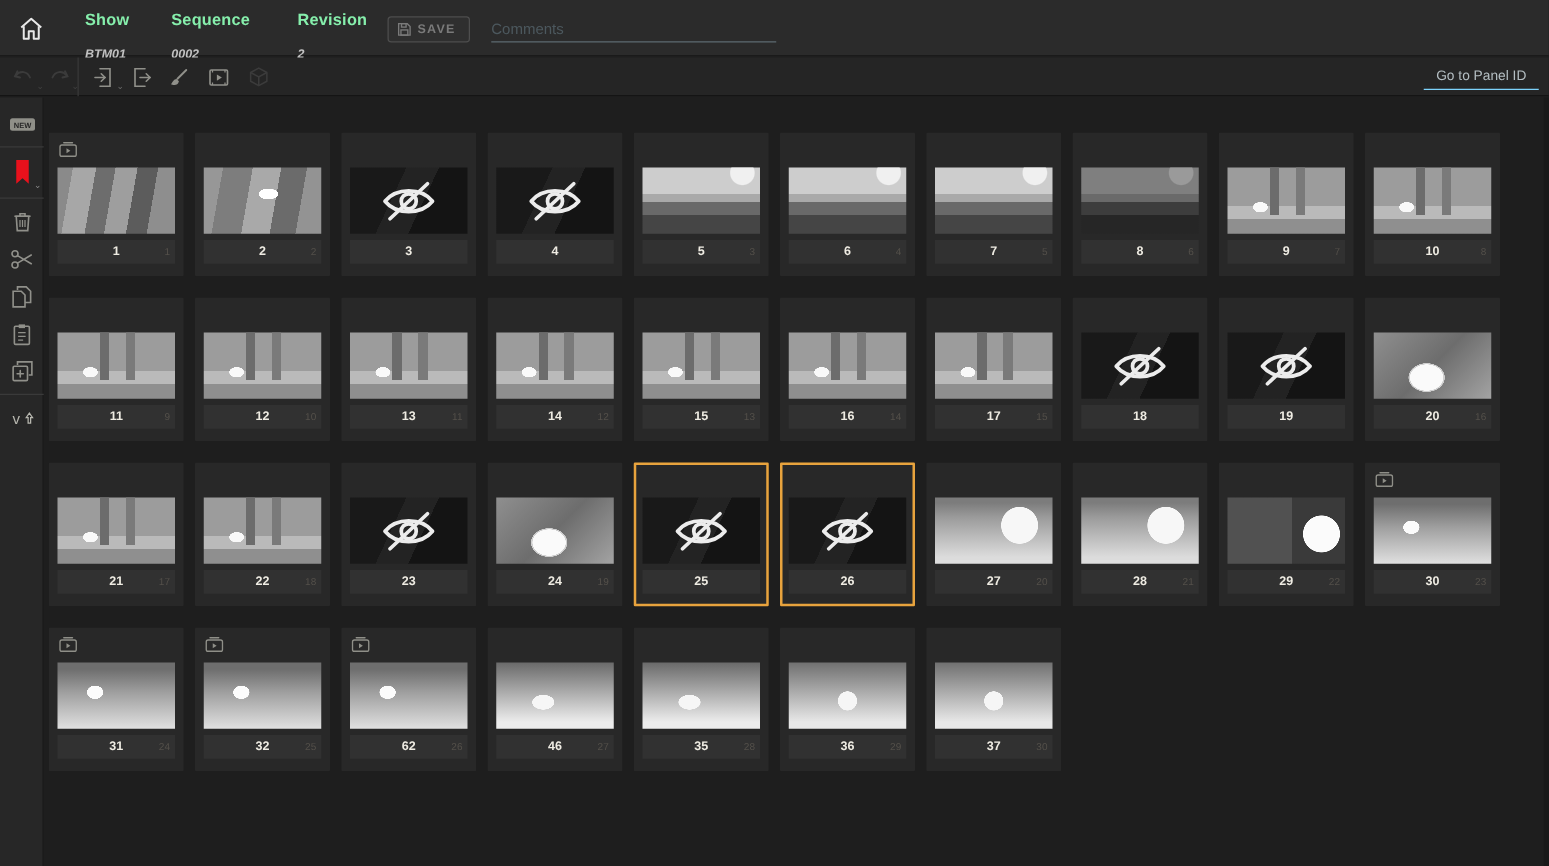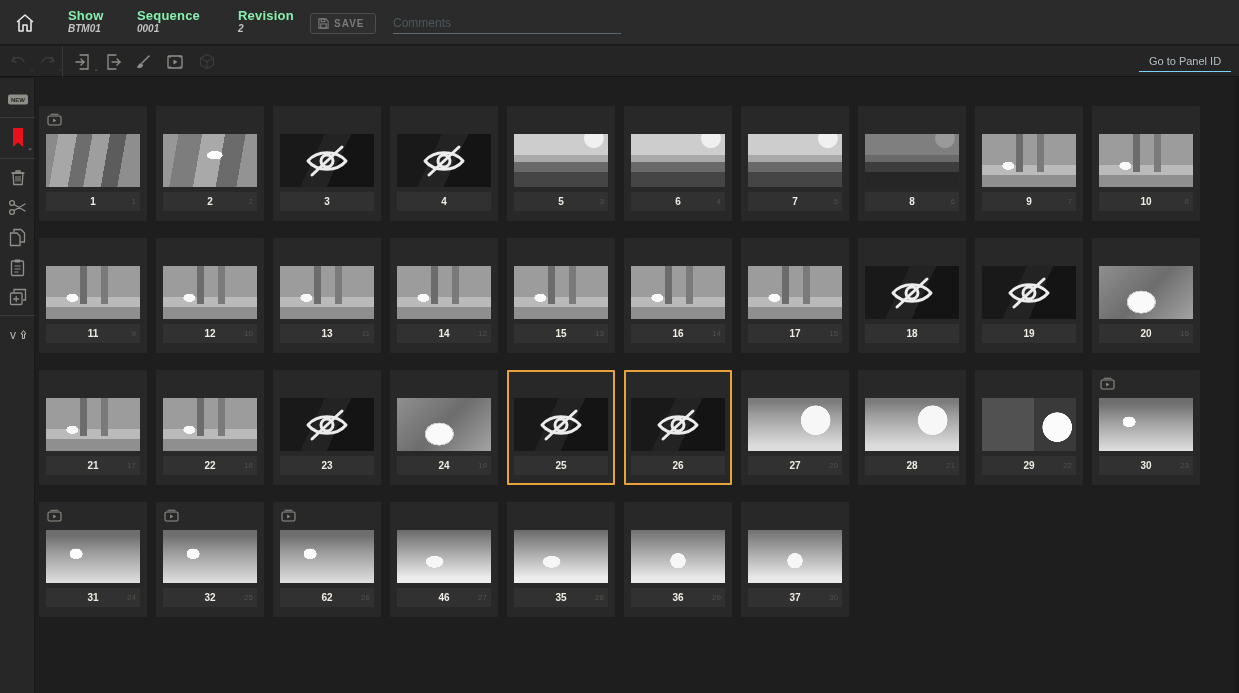--- a/index.html
+++ b/index.html
@@ -6,21 +6,21 @@
   html,body { width:1239px; height:693px; overflow:hidden; background:#1e1e1e;
     font-family:"Liberation Sans", sans-serif; }
 
   
   .header { position:absolute; left:0; top:0; width:1239px; height:45px;
     background:#2b2b2b; border-bottom:1px solid #1a1a1a; }
   .home-btn { position:absolute; left:10px; top:8px; width:30px; height:30px;
     display:flex; align-items:center; justify-content:center; cursor:pointer; }
   .hfield { position:absolute; top:8px; }
   .hfield .lab { color:#86efac; font-size:13px; font-weight:bold; letter-spacing:.2px; }
-  .hfield .val { color:#c2c2c2; font-size:10px; font-style:italic; font-weight:bold; margin-top:0; }
+  .hfield .val { color:#c2c2c2; font-size:10px; font-style:italic; font-weight:bold; margin-top:15px; }
   .f-show { left:68px; } .f-seq { left:137px; } .f-rev { left:238px; }
   .save-btn { position:absolute; left:310px; top:13px; height:21px; padding:0 10px 0 7px;
     background:#2f2f2f; border:1px solid #4e4e4e; border-radius:3px;
     color:#7a7a7a; font-size:10px; font-weight:bold; letter-spacing:1px;
     display:flex; align-items:center; gap:5px; cursor:default;text-align:center; }
   .comments { position:absolute; left:393px; top:12px; width:228px; height:22px;
     background:transparent; border:none; border-bottom:1px solid #5d6b71;
     color:#cfd5d8; font-size:12px; outline:none; }
   .comments::placeholder { color:#4c585e; }
 
@@ -100,21 +100,21 @@
           <path d="M5 9 V19 H9 V13 H13 V19 H17 V9"></path>
       </svg>
     </span>
   </div>
   <div class="hfield f-show">
     <div class="lab">Show</div>
     <div class="val">BTM01</div>
   </div>
   <div class="hfield f-seq">
     <div class="lab">Sequence</div>
-    <div class="val">0001</div>
+    <div class="val">0002</div>
   </div>
   <div class="hfield f-rev">
     <div class="lab">Revision</div>
     <div class="val">2</div>
   </div>
   <div class="save-btn">
     <span>
       <svg width="11" height="11" viewBox="0 0 12 12" fill="none" stroke="#7a7a7a" stroke-width="1.2">
         <path d="M1 1 H8.5 L11 3.5 V11 H1 Z"></path>
           <rect x="3" y="6.5" width="6" height="4.5"></rect>

